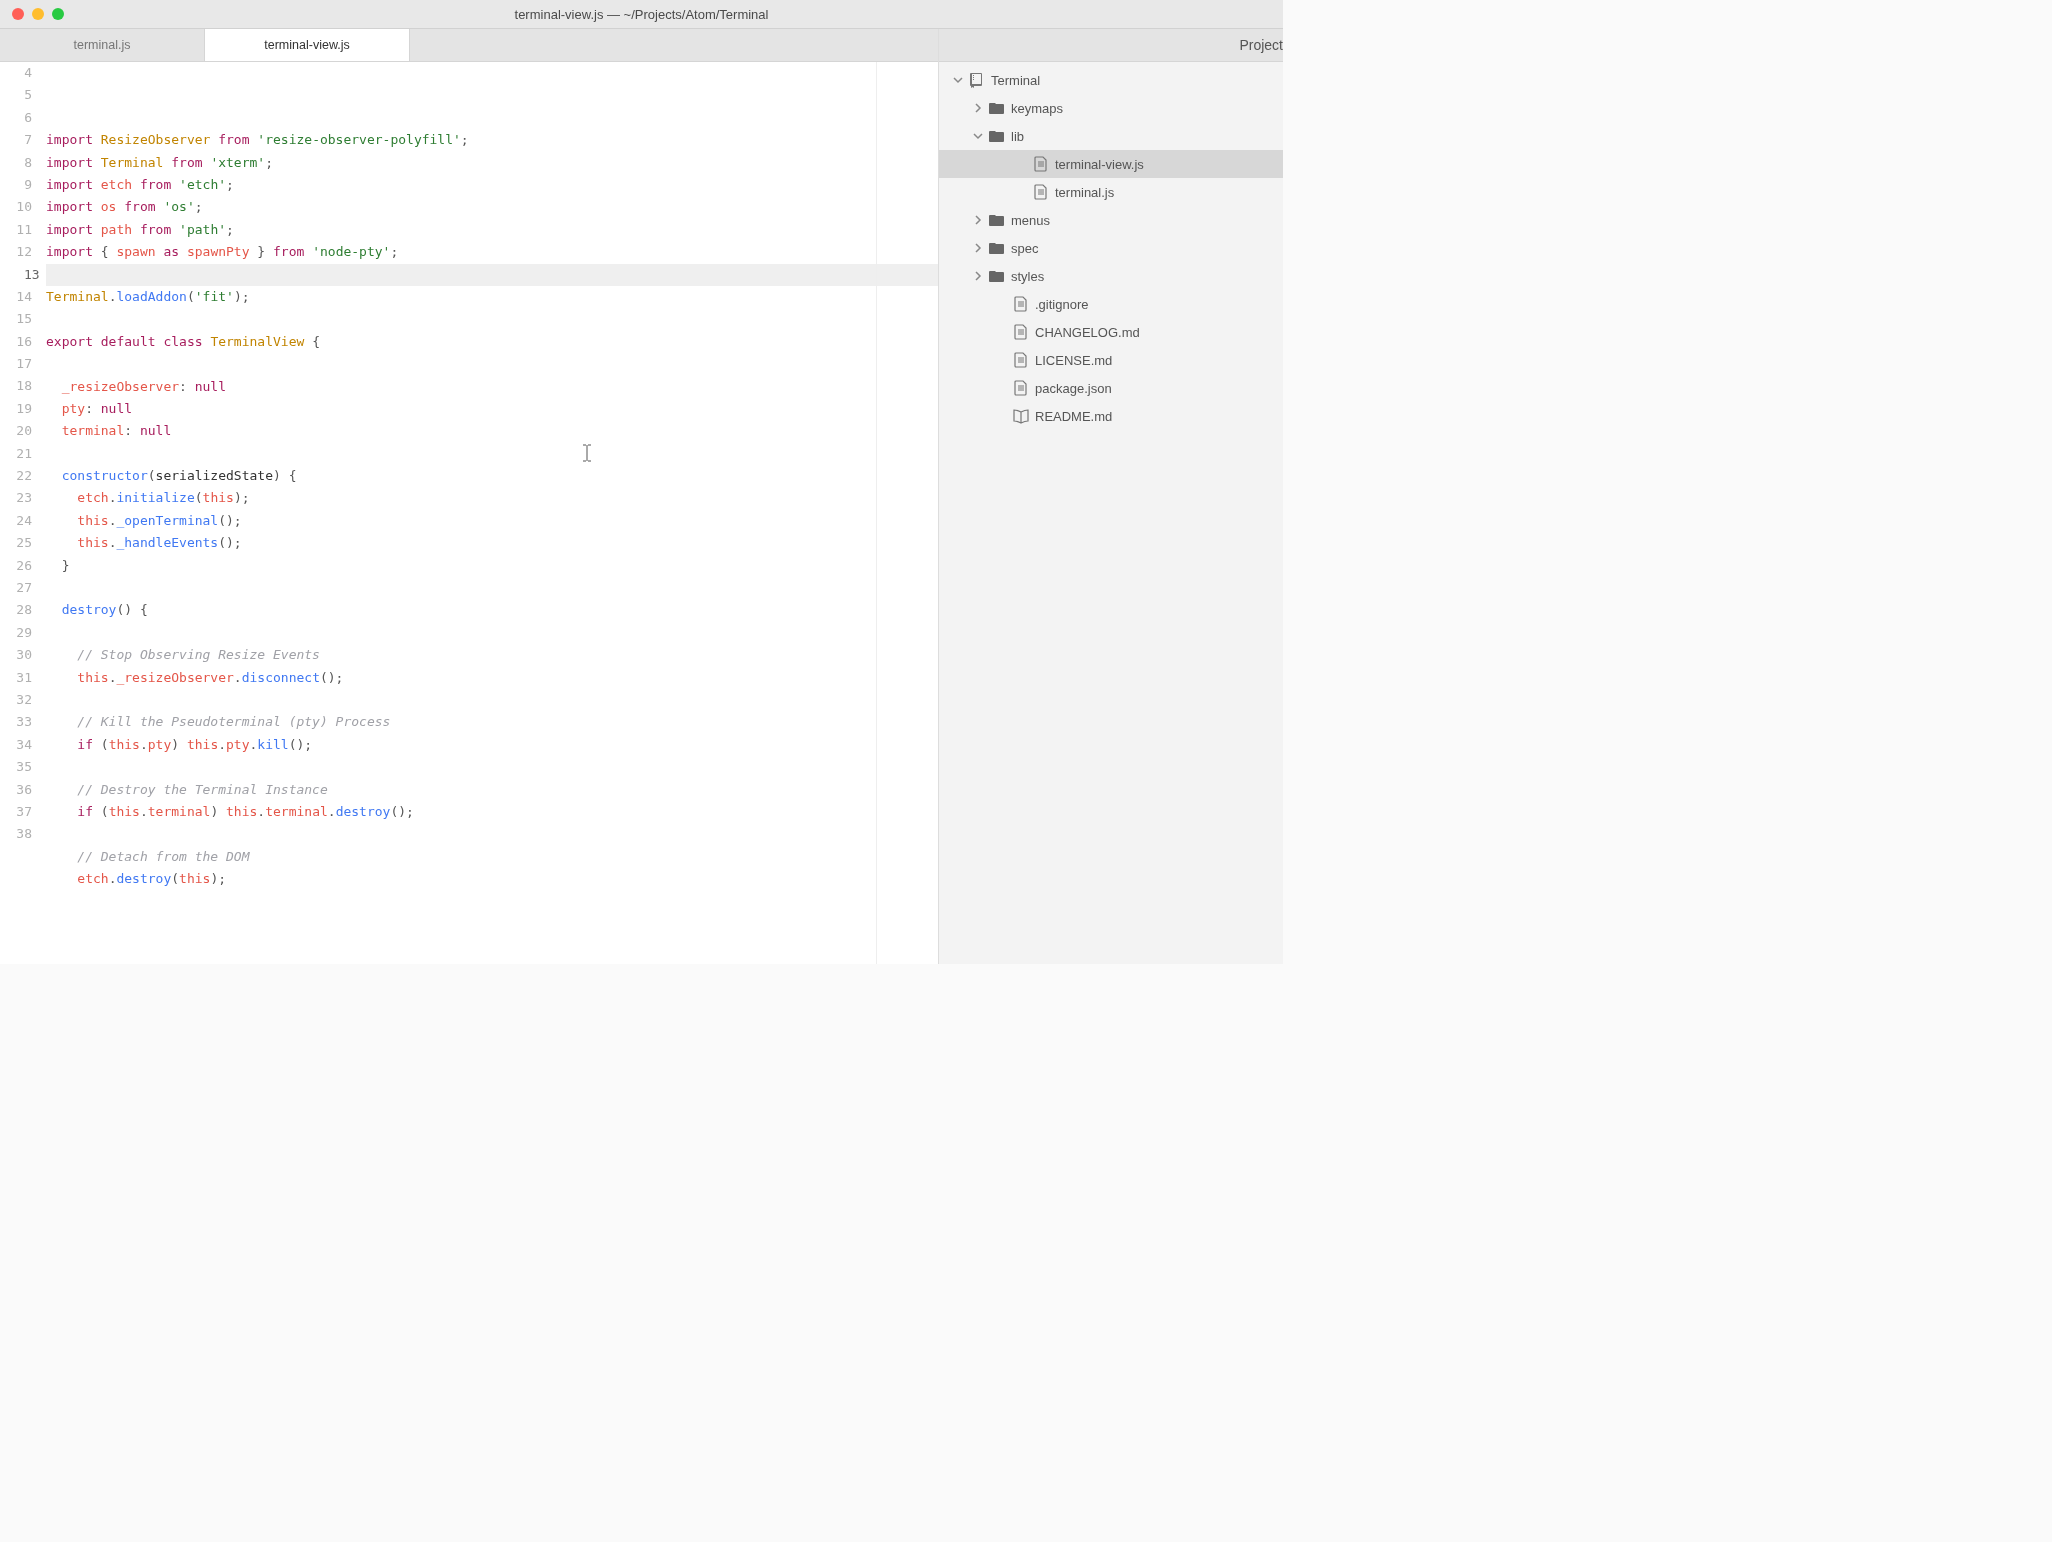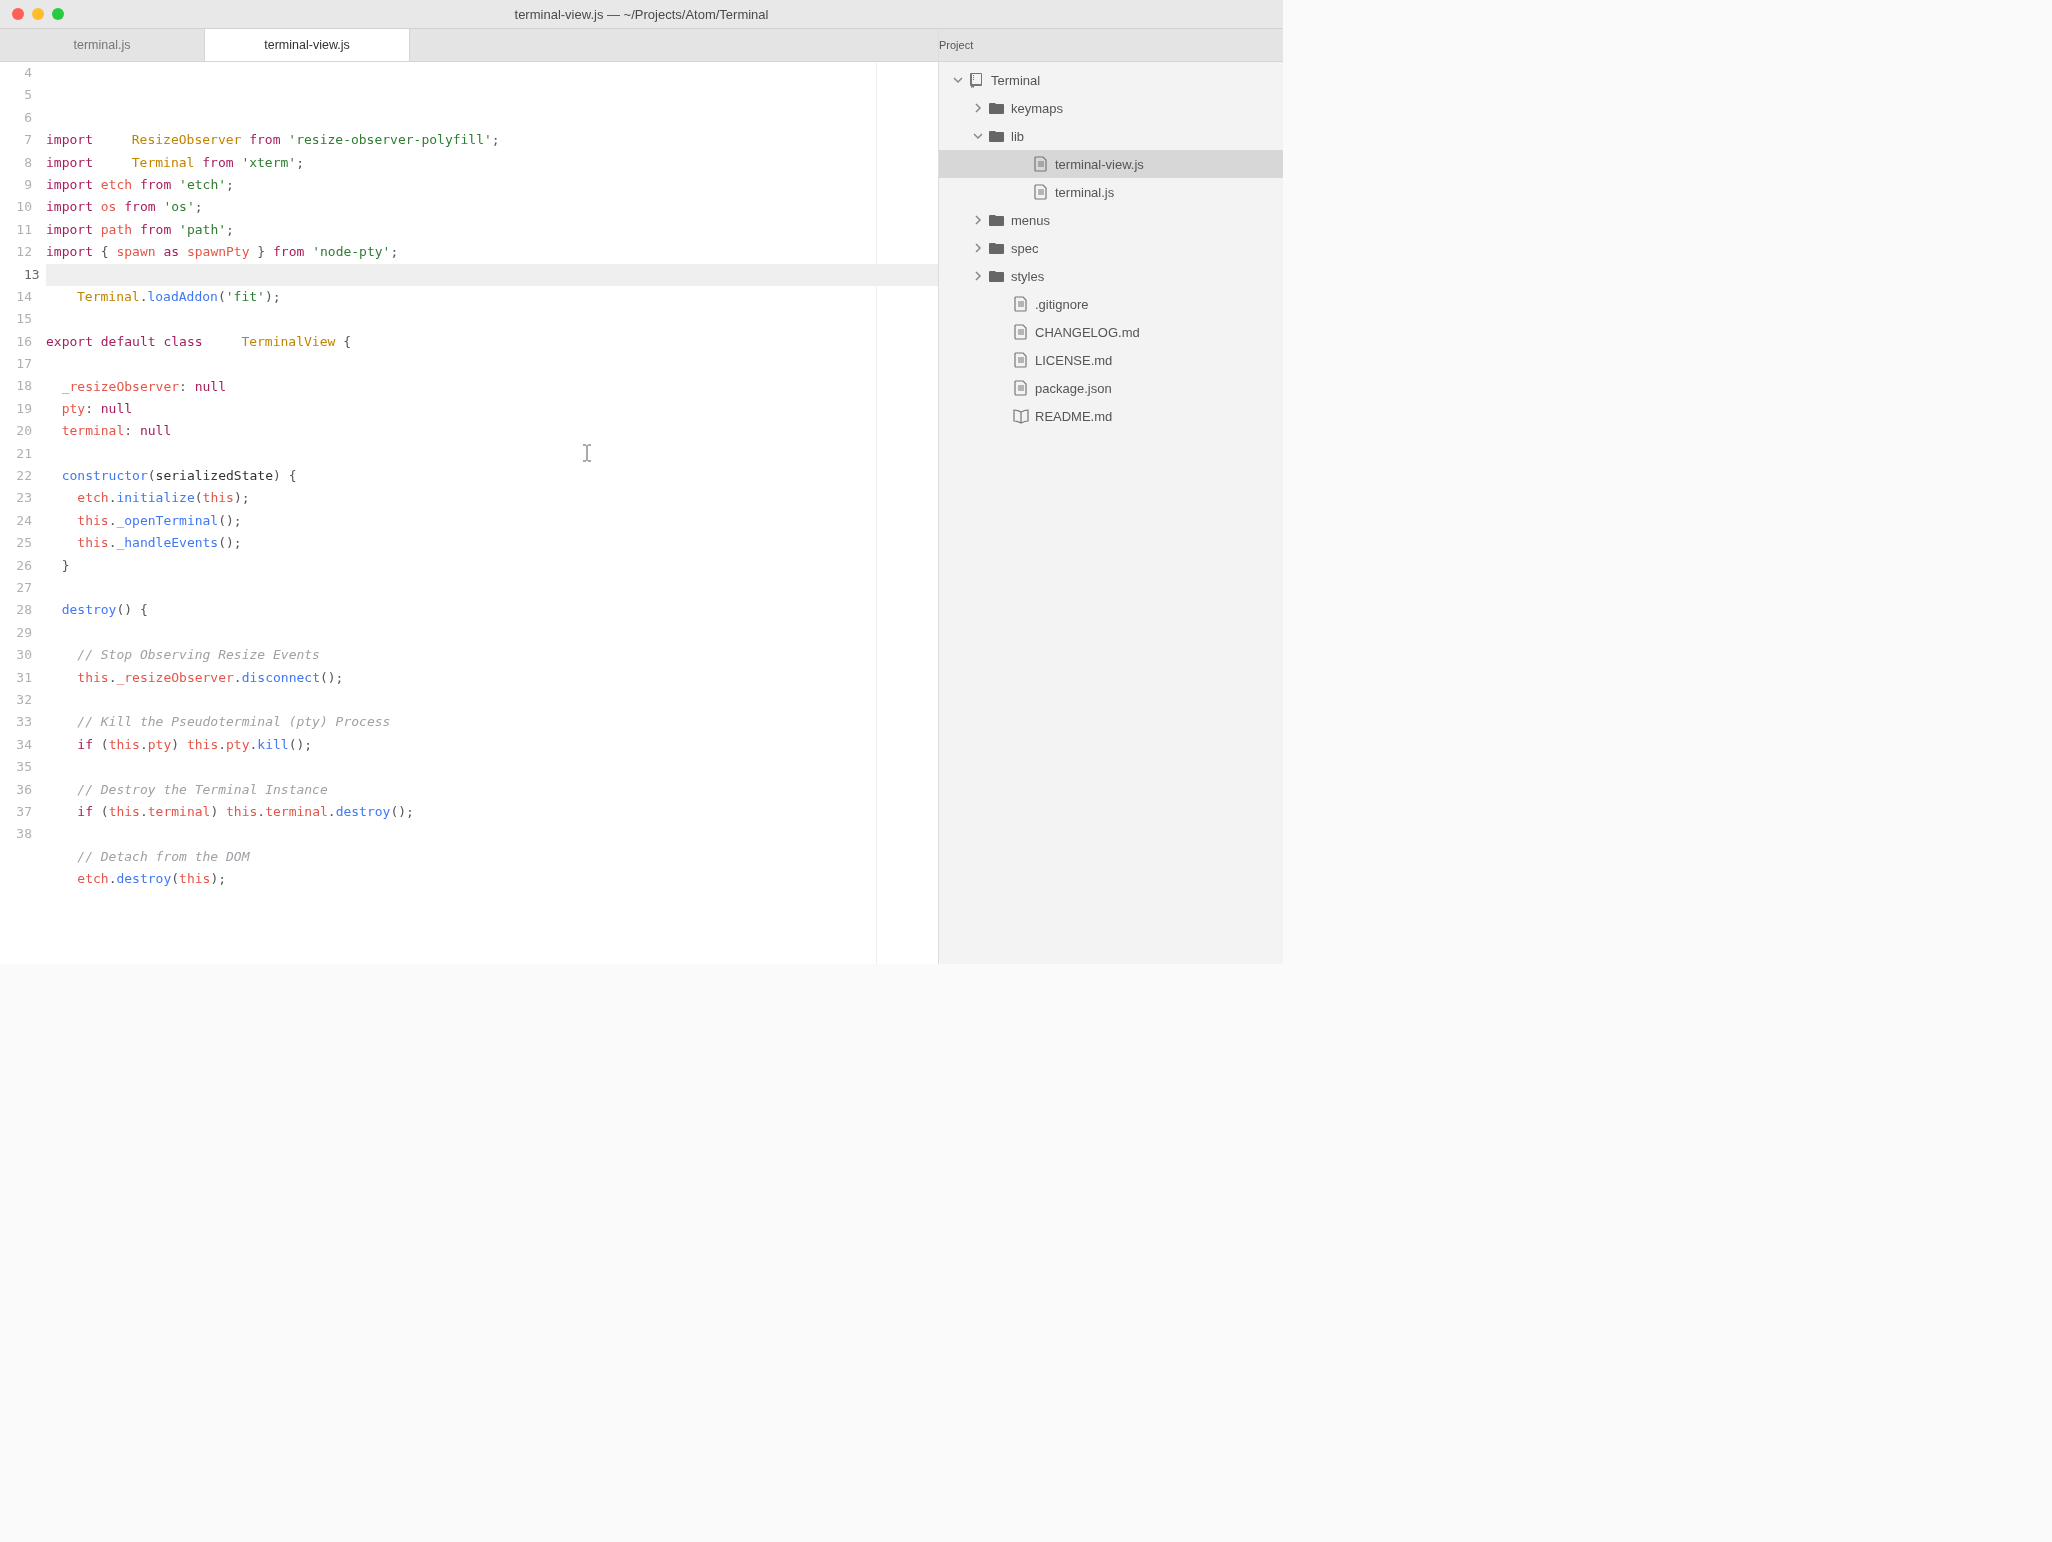--- a/index.html
+++ b/index.html
@@ -74,24 +74,24 @@
     font-size: 12.5px;
     color: #777;
     border-right: 1px solid #d5d5d5;
     background: #e4e4e4;
   }
   .tab.active { background: #fff; color: #333; }
   .tree-tab {
     flex: 1;
     display: flex;
     align-items: center;
-    justify-content: flex-start;
+    justify-content: flex-end;
     background: #e4e4e4;
     color: #555;
-    font-size: 11px;
+    font-size: 14px;
   }
   
   .editor {
     flex: 1;
     display: flex;
     font-family: "Menlo", "Consolas", monospace;
     font-size: 13px;
     line-height: 22.4px;
     background: #fff;
     overflow: hidden;
@@ -129,21 +129,21 @@
     border-left: 1px solid #eee;
   }
   .cursor-caret {
     position: absolute;
     top: 382px; left: 582px;
     width: 2px; height: 18px;
     color: #666;
   }
   
   .kw { color: #a71d5d; margin-top: 36px; }
-  .cls { color: #c18401; margin-left: 31px; }
+  .cls { color: #c18401; }
   .str { color: #2e7d32; }
   .fn { color: #4078f2; text-align: center; }
   .ident { color: #e45649; }
   .this { color: #e45649; }
   .prop { color: #e45649; }
   .cmt { color: #a0a1a7; font-style: italic; }
   .punc { color: #555; }
 
   
   .tree {

